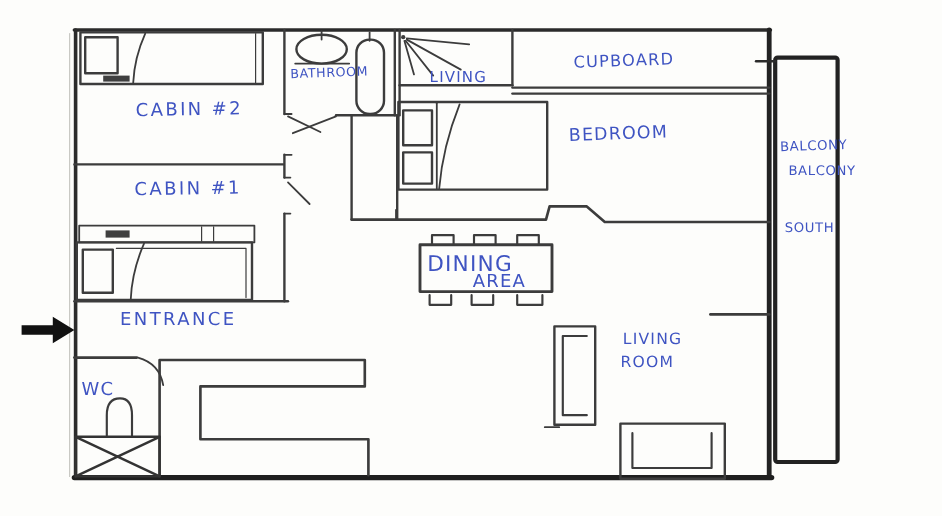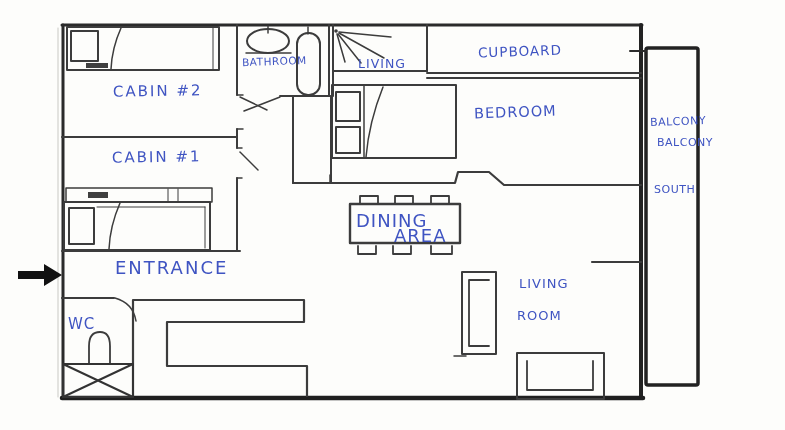--- a/index.html
+++ b/index.html
@@ -137,20 +137,20 @@
   <span class="lbl" style="left:242px;top:55px;font-size:10.5px;transform:rotate(-2deg);letter-spacing:0.5px;">BATHROOM</span>
   <span class="lbl" style="left:358px;top:56px;font-size:12.5px;">LIVING</span>
   <span class="lbl" style="left:478px;top:43px;font-size:13.5px;transform:rotate(-2deg);">CUPBOARD</span>
   <span class="lbl" style="left:474px;top:104px;font-size:14.5px;transform:rotate(-2deg);">BEDROOM</span>
 
   <span class="lbl" style="left:650px;top:115px;font-size:11px;transform:rotate(-2deg);letter-spacing:0.5px;">BALCONY</span>
   <span class="lbl" style="left:657px;top:136px;font-size:11px;letter-spacing:0.5px;">BALCONY</span>
   <span class="lbl" style="left:654px;top:157px;font-size:11px;letter-spacing:0.5px;margin-top:26px;">SOUTH</span>
 
   <span class="lbl" style="left:356px;top:210px;font-size:18px;">DINING</span>
-  <span class="lbl" style="left:394px;top:225px;font-size:18px;">AREA</span>
+  <span class="lbl" style="left:394px;top:225px;font-size:15px;">AREA</span>
 
   <span class="lbl" style="left:519px;top:276px;font-size:13px;">LIVING</span>
-  <span class="lbl" style="left:517px;top:308px;font-size:13px;">ROOM</span>
+  <span class="lbl" style="left:517px;top:295px;font-size:13px;">ROOM</span>
 
-  <span class="lbl" style="left:100px;top:257px;font-size:18px;letter-spacing:2px;margin-left:15px;">ENTRANCE</span>
+  <span class="lbl" style="left:100px;top:257px;font-size:15px;letter-spacing:2px;">ENTRANCE</span>
   <span class="lbl" style="left:68px;top:315px;font-size:15px;">WC</span>
 </div>
 
 </body></html>

